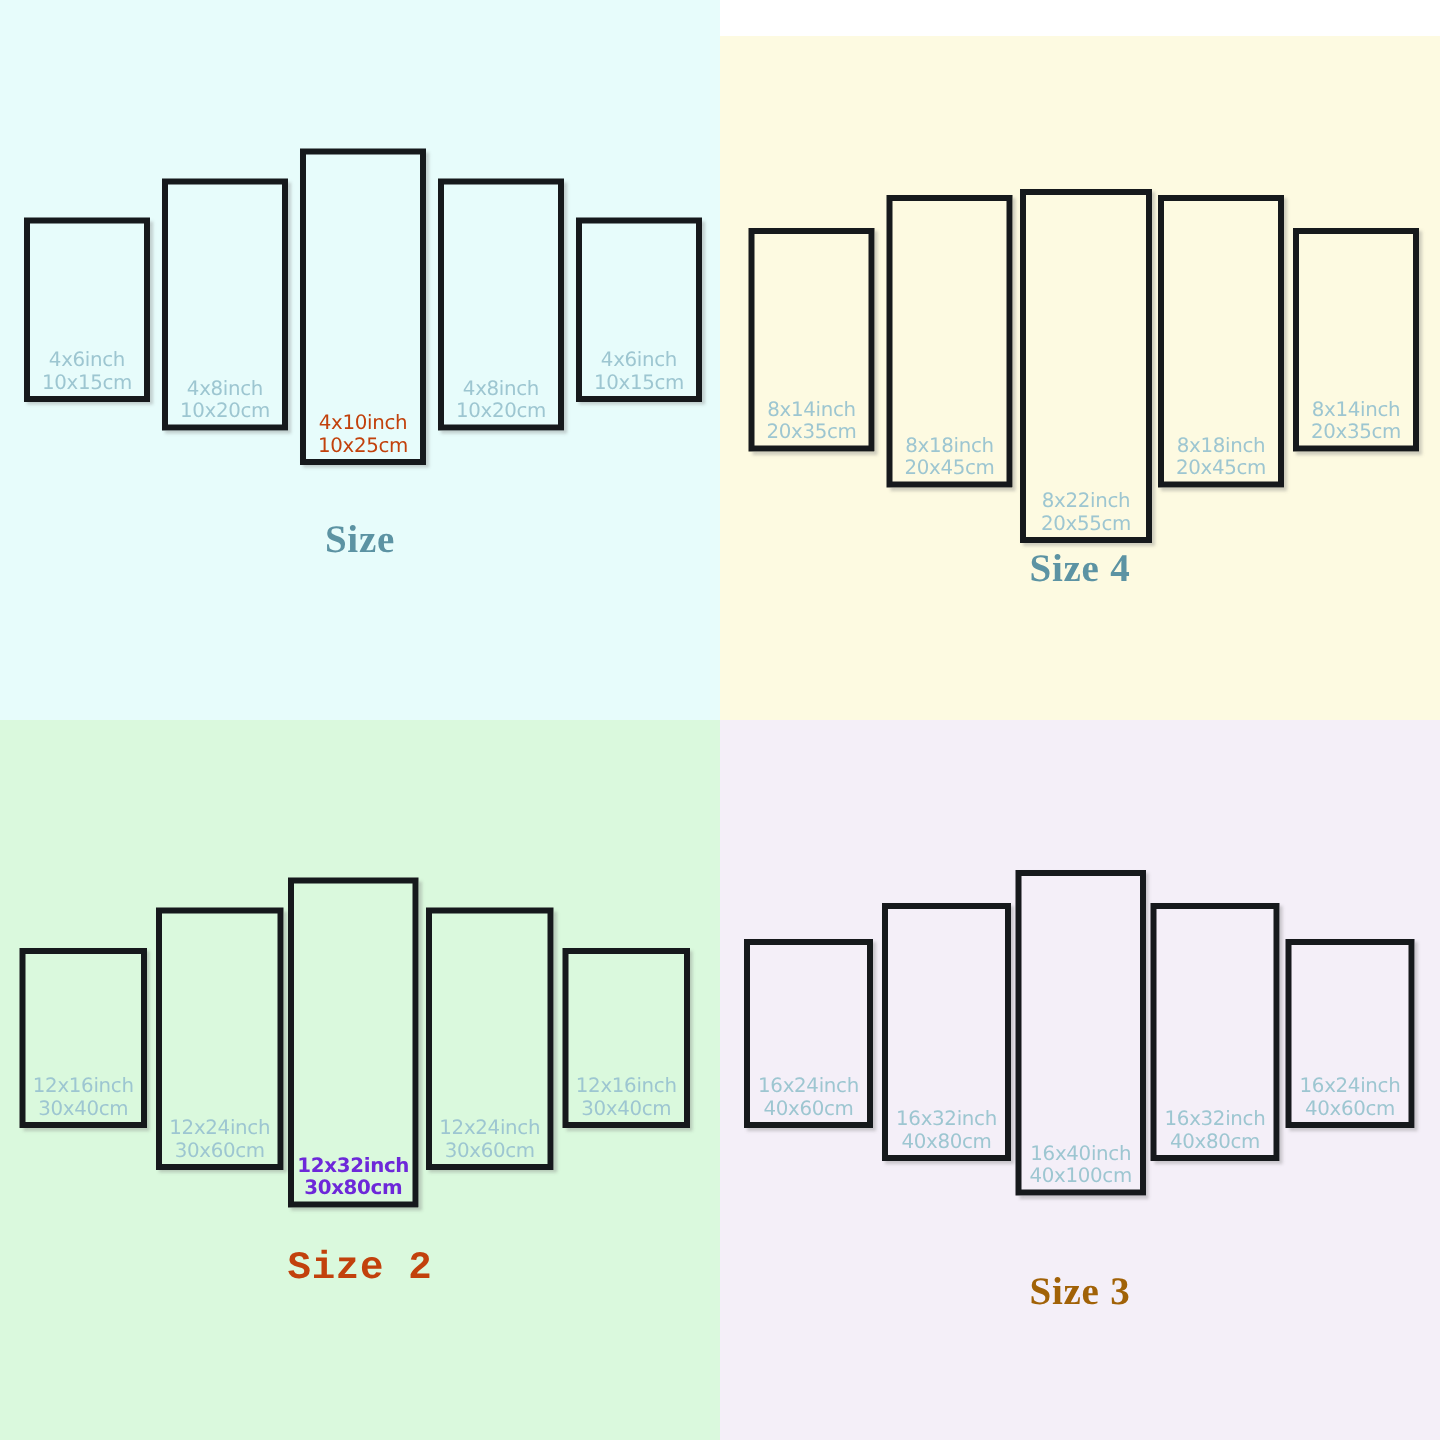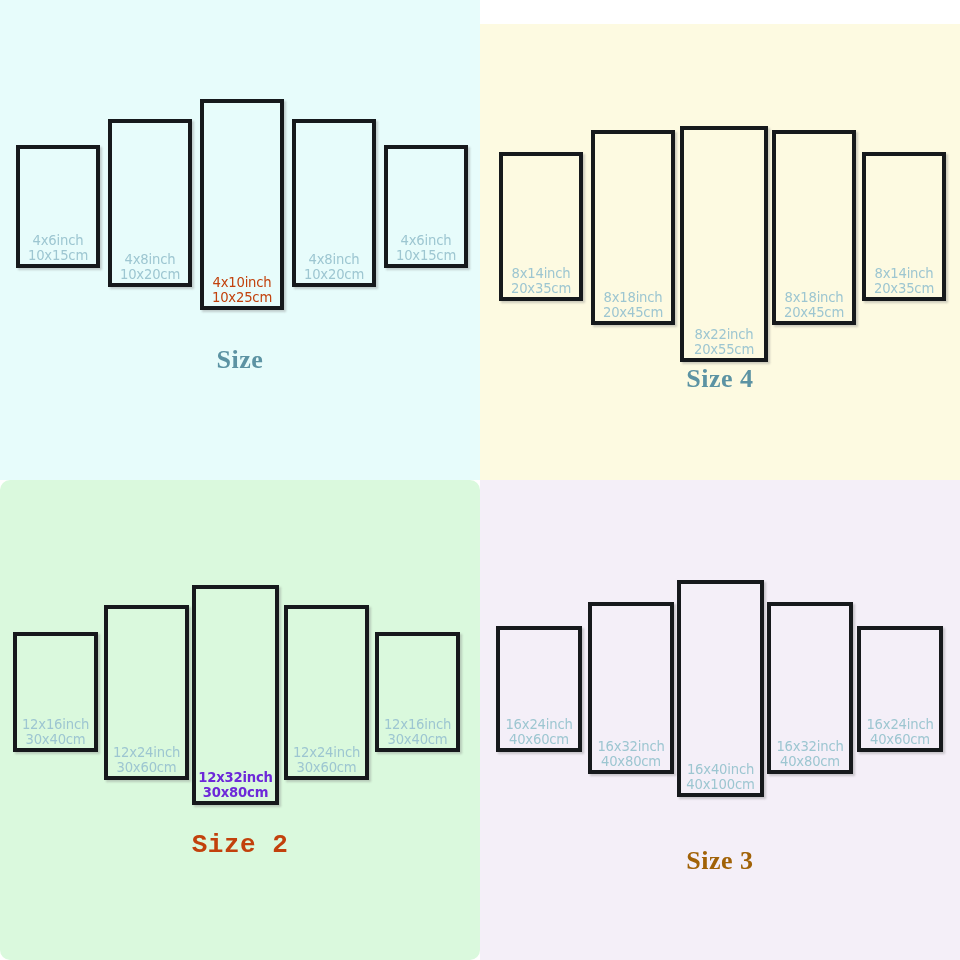--- a/index.html
+++ b/index.html
@@ -137,21 +137,21 @@
         </div>
         <div class="panel" style="left: 382px; top: 128px; width: 84px; height: 149px; border-color: rgb(22, 25, 28);">
           <div class="panel-label" style="color: rgb(157, 198, 209);">
             <span class="ln">8x14inch</span>
             <span class="ln">20x35cm</span>
           </div>
         </div>
       </div>
       <div class="q-title" style="top: 340px; color: rgb(92, 147, 163);">Size 4</div>
     </div>
-    <div class="quadrant q-bl" style="background: rgb(218, 249, 221); border-radius: 10px;">
+    <div class="quadrant q-bl" style="background: rgb(218, 249, 221);">
       <div class="panel-stage">
         <div class="panel" style="left: 13px; top: 152px; width: 85px; height: 120px; border-color: rgb(22, 25, 28);">
           <div class="panel-label" style="color: rgb(157, 198, 209);">
             <span class="ln">12x16inch</span>
             <span class="ln">30x40cm</span>
           </div>
         </div>
         <div class="panel" style="left: 104px; top: 125px; width: 85px; height: 175px; border-color: rgb(22, 25, 28);">
           <div class="panel-label" style="color: rgb(157, 198, 209);">
             <span class="ln">12x24inch</span>

